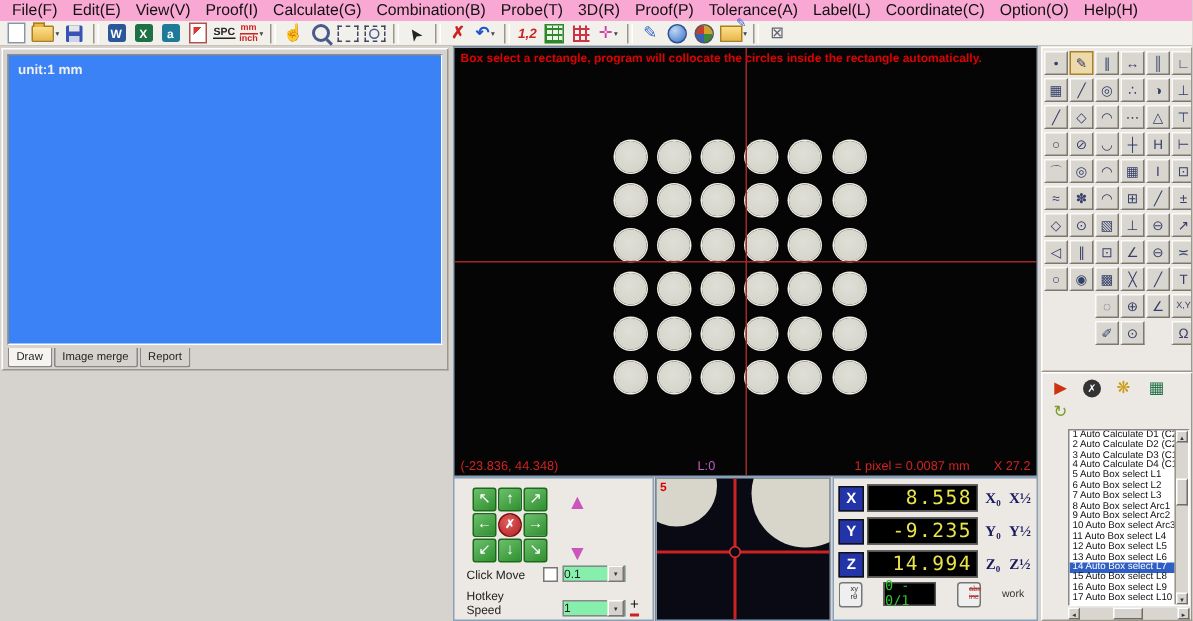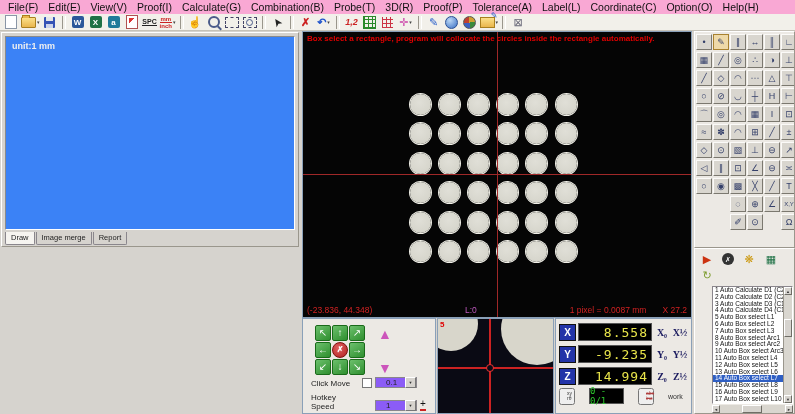--- a/index.html
+++ b/index.html
@@ -73,21 +73,21 @@
   
   #move-panel{position:absolute;left:302px;top:318px;width:134px;height:96px;background:#ece9e4;border:1px solid #8aa0b8;box-sizing:border-box;}
   .pad{position:absolute;left:12px;top:6px;display:grid;grid-template-columns:repeat(3,16px);grid-auto-rows:16px;gap:1px;}
   .pbtn{border:1px solid #1a6a1a;background:linear-gradient(145deg,#6cc06c,#2f8f2f);color:#fff;font-size:10px;line-height:1;display:flex;align-items:center;justify-content:center;padding:0;border-radius:2px;cursor:default;}
   .pcenter{background:radial-gradient(circle at 40% 35%,#e06060,#b02020);border-color:#801010;border-radius:50%;font-size:8px;font-weight:bold;}
   .zcol{position:absolute;left:70px;top:8px;width:24px;height:48px;display:flex;flex-direction:column;align-items:center;justify-content:space-between;}
   .ztri{color:#cc55bb;font-size:14px;line-height:1;background:none;border:none;padding:0;cursor:default;}
   .mrow{position:absolute;left:8px;font-size:8px;color:#222;display:flex;align-items:flex-end;gap:3px;}
   .mlabel{width:48px;}
   .chk{width:8px;height:8px;background:#fff;border:1px solid #777;}
-  .combo{width:42px;height:11px;background:#8b5cf6;border:1px solid #8a868c;display:flex;align-items:center;justify-content:space-between;font-size:8px;padding-left:10px;box-sizing:border-box;}
+  .combo{width:42px;height:11px;background:#86efac;border:1px solid #8a868c;display:flex;align-items:center;justify-content:space-between;font-size:8px;padding-left:0;box-sizing:border-box;}
   .cbtn{width:9px;height:9px;background:#d6d3ce;border:1px solid #fff;border-right-color:#777;border-bottom-color:#777;font-size:4px;display:flex;align-items:center;justify-content:center;padding:0;color:#333;}
   .plus{font-size:10px;color:#111;border-bottom:2px solid #cc2222;line-height:1;}
 
   
   #zoom-cam{position:absolute;left:437px;top:318px;width:117px;height:96px;background:#0a0a14;border:1px solid #8aa0b8;box-sizing:border-box;overflow:hidden;}
   .zc-circle{position:absolute;border-radius:50%;background:#d8d6cb;}
   .zc-c1{width:54px;height:54px;left:-14px;top:-22px;}
   .zc-c2{width:72px;height:72px;right:-20px;top:-26px;}
   .zc-v{position:absolute;left:51px;top:0;bottom:0;width:2px;background:#cc2222;}
   .zc-h{position:absolute;left:0;right:0;top:48px;height:2px;background:#cc2222;}

